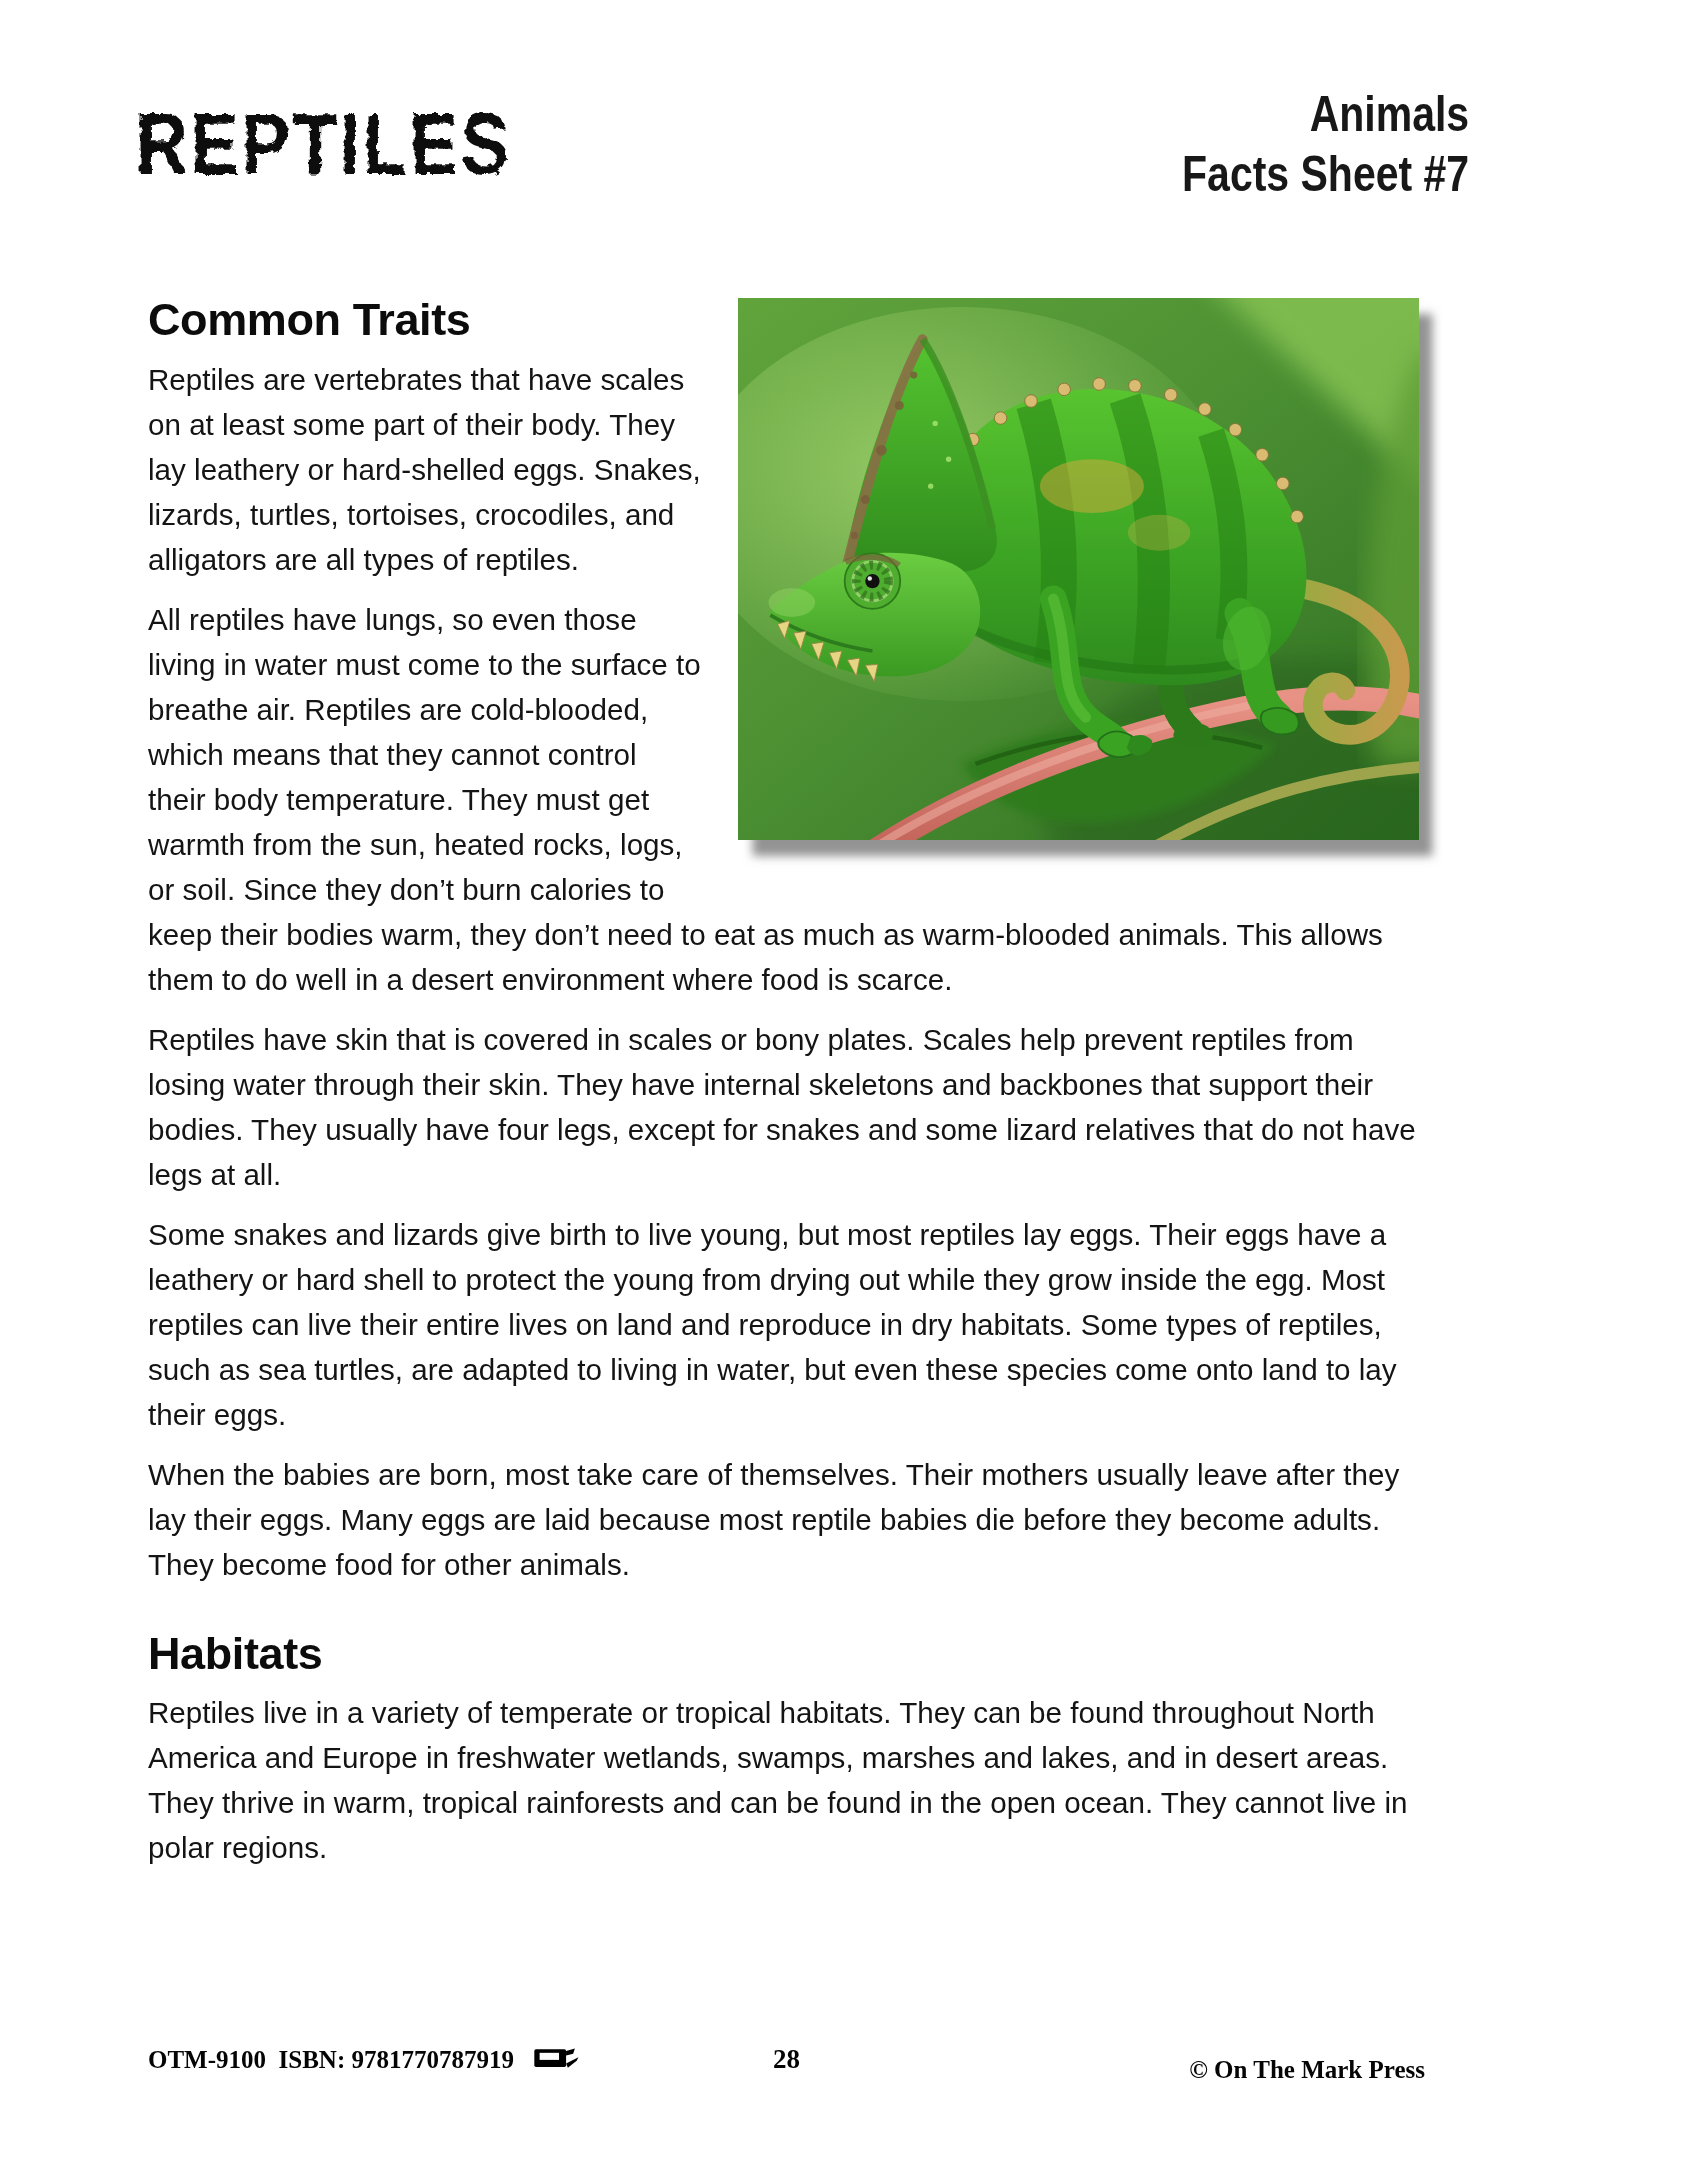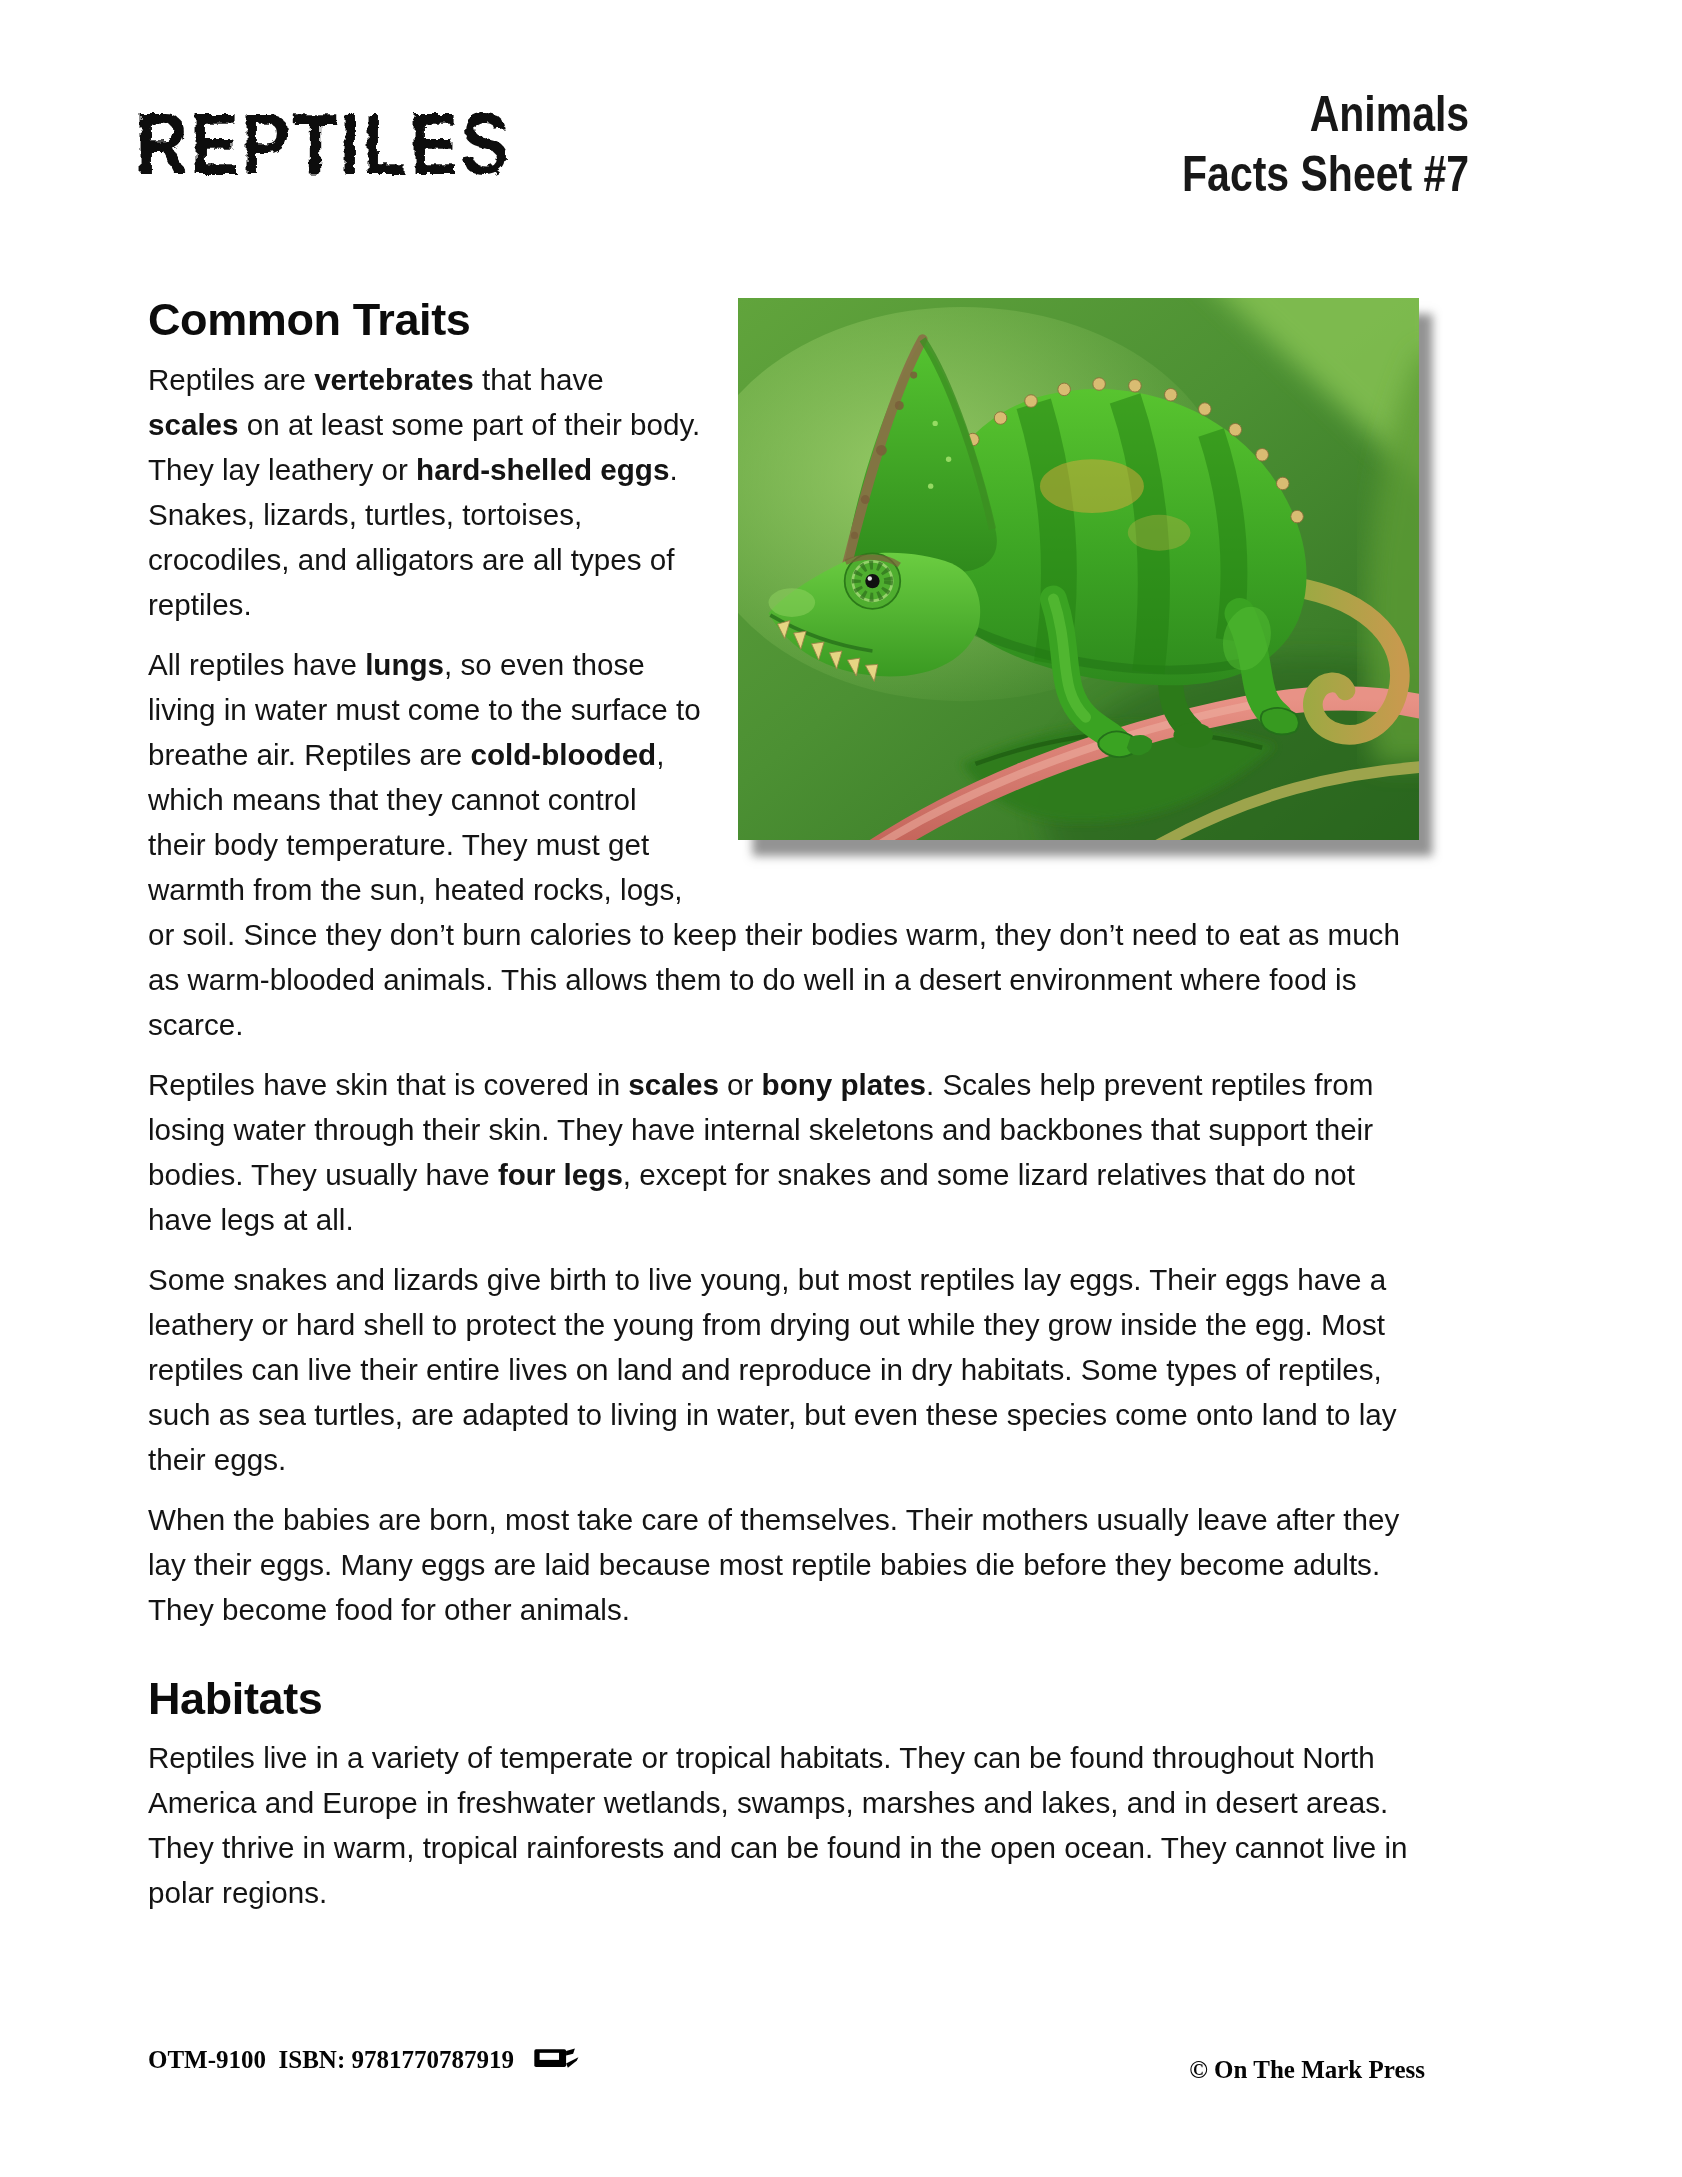--- a/index.html
+++ b/index.html
@@ -36,21 +36,21 @@
     letter-spacing:-0.4px;
     color:#0c0c0c;
   }
   h2.first{margin-top:0;}
   p{
     font-size:29.6px;
     line-height:45px;
     margin:0 0 15px 0;
     color:#141414;
   }
-  p b{font-weight:bold;}
+  p b{font-weight:normal;}
   figure.photo{
     float:right;
     width:681px;height:542px;
     margin:3.6px 0 30px 36px;
     padding:0;
     box-shadow:14.3px 16px 9px rgba(75,75,75,.6);
     background:#4c9033;
     overflow:hidden;
   }
   figure.photo svg{display:block;}
@@ -252,17 +252,18 @@
     <div class="foot-left">
       <span>OTM-9100</span>
       <span>ISBN: 9781770787919</span>
       <svg class="printer-icon" width="47" height="30" viewBox="0 0 52 34">
         <rect x="2" y="6" width="36" height="20" rx="2" fill="#000"></rect>
         <rect x="8" y="10" width="22" height="8" fill="#fff"></rect>
         <path d="M38,8 L48,5 L46,11 L38,13 Z" fill="#000"></path>
         <path d="M38,22 L52,15 L50,19 L40,27 Z" fill="#000"></path>
       </svg>
     </div>
+    <div class="foot-center">28</div>
     <div class="foot-right">© On The Mark Press</div>
   </div>
 
 </div>
 
 
 </body></html>

